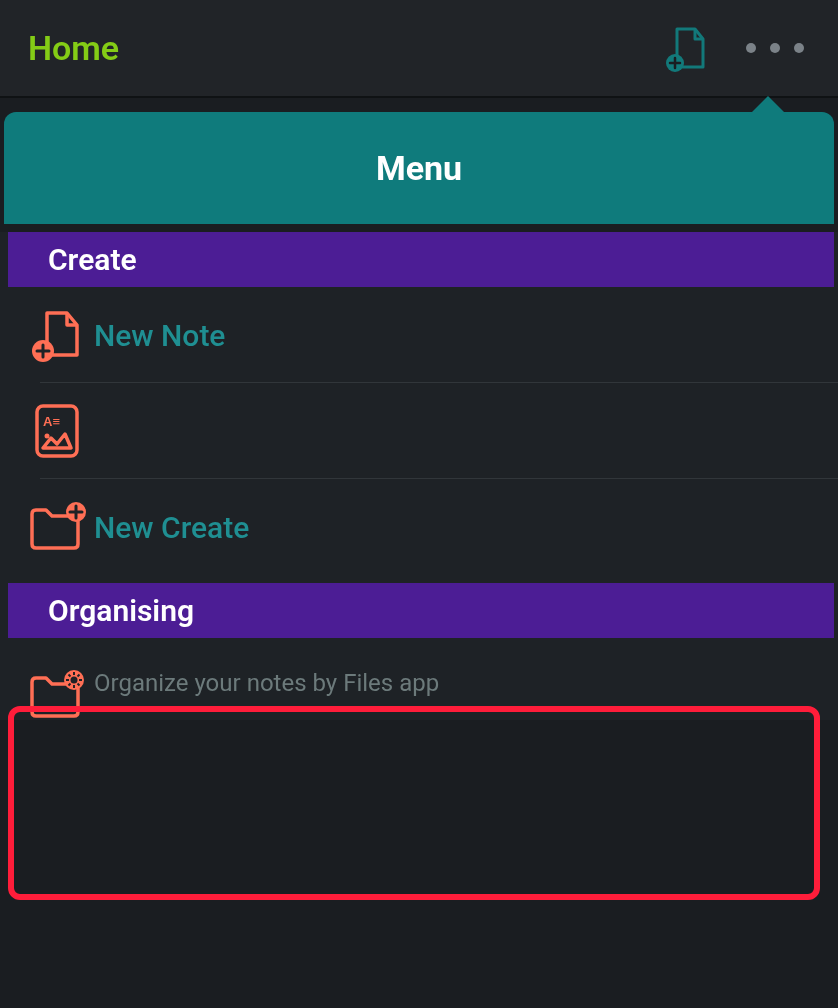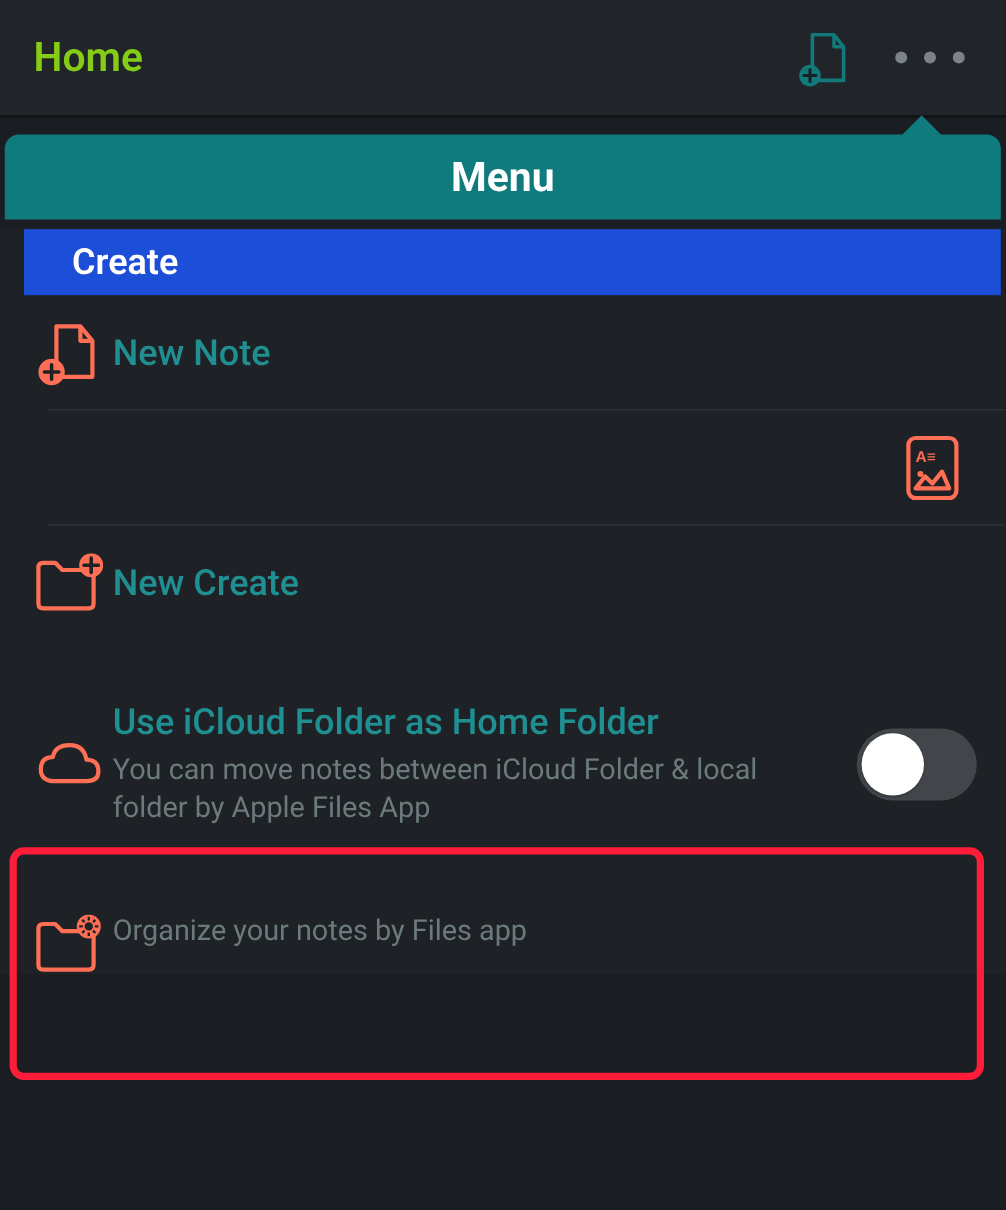--- a/index.html
+++ b/index.html
@@ -57,51 +57,50 @@
     top: -2px;
     width: 0; height: 0;
     border-left: 20px solid transparent;
     border-right: 20px solid transparent;
     border-bottom: 20px solid #0f7b7c;
   }
 
   
   .menu-header {
     background: #0f7b7c;
-    height: 71px;
+    height: 112px;
     border-radius: 12px 12px 0 0;
     display: flex;
     align-items: center;
     justify-content: center;
     color: #fff;
     font-size: 34px;
     font-weight: 700;
     margin: 0 4px;
   }
 
   .panel {
     background: #1e2226;
   }
 
   .section-header {
-    background: #1d4ed8;
+    background: #4c1d95;
     color: #fff;
     font-size: 30px;
     font-weight: 600;
     padding: 10px 40px;
-    margin: 8px 4px 0 20px;
+    margin: 8px 4px 0 8px;
   }
 
   .item {
     display: flex;
     align-items: center;
     padding: 12px 24px 12px 20px;
     min-height: 96px;
     position: relative;
-    justify-content: flex-end;
   }
   .item .icon-slot {
     width: 74px;
     display: flex;
     align-items: center;
     justify-content: center;
     flex-shrink: 0;
   }
   .item .text-slot {
     flex: 1;
@@ -243,36 +242,23 @@
         <path class="stroke-coral" d="M4 14 V42 Q4 46 8 46 H46 Q50 46 50 42 V18 Q50 14 46 14 H24 L18 8 H8 Q4 8 4 12 Z" stroke-linejoin="round"></path>
         <circle class="fill-coral" cx="48" cy="10" r="10"></circle>
         <path stroke="#1e2226" stroke-width="3" d="M48 4 V16 M42 10 H54" stroke-linecap="round"></path>
       </svg>
     </div>
     <div class="text-slot">
       <div class="label">New Create</div>
     </div>
   </div>
 
-
-
-  <div class="item icloud-row">
-    <div class="icon-slot">
-      <svg width="58" height="40" viewBox="0 0 58 40">
-        <path class="stroke-coral" d="M18 34 Q6 34 6 24 Q6 14 16 14 Q18 4 30 4 Q42 4 44 16 Q54 16 54 26 Q54 34 44 34 Z" stroke-linejoin="round"></path>
-      </svg>
-    </div>
-    <div class="text-slot">
-      <div class="label">Use iCloud Folder as Home Folder</div>
-      <div class="sub">You can move notes between iCloud Folder &amp; local folder by Apple Files App</div>
-    </div>
-    <div class="toggle">
-      <div class="knob"></div>
-    </div>
-  </div>
+  <div class="section-header">Organising</div>
+
+
 
   <div class="item files-row">
     <div class="icon-slot">
       <svg width="58" height="50" viewBox="0 0 58 50">
         <path class="stroke-coral" d="M4 14 V42 Q4 46 8 46 H46 Q50 46 50 42 V18 Q50 14 46 14 H24 L18 8 H8 Q4 8 4 12 Z" stroke-linejoin="round"></path>
         <g transform="translate(46,10)">
           <circle class="fill-coral" cx="0" cy="0" r="10"></circle>
           <circle cx="0" cy="0" r="3.5" fill="#1e2226"></circle>
           <g stroke="#1e2226" stroke-width="2">
             <line x1="0" y1="-8" x2="0" y2="-5"></line>

